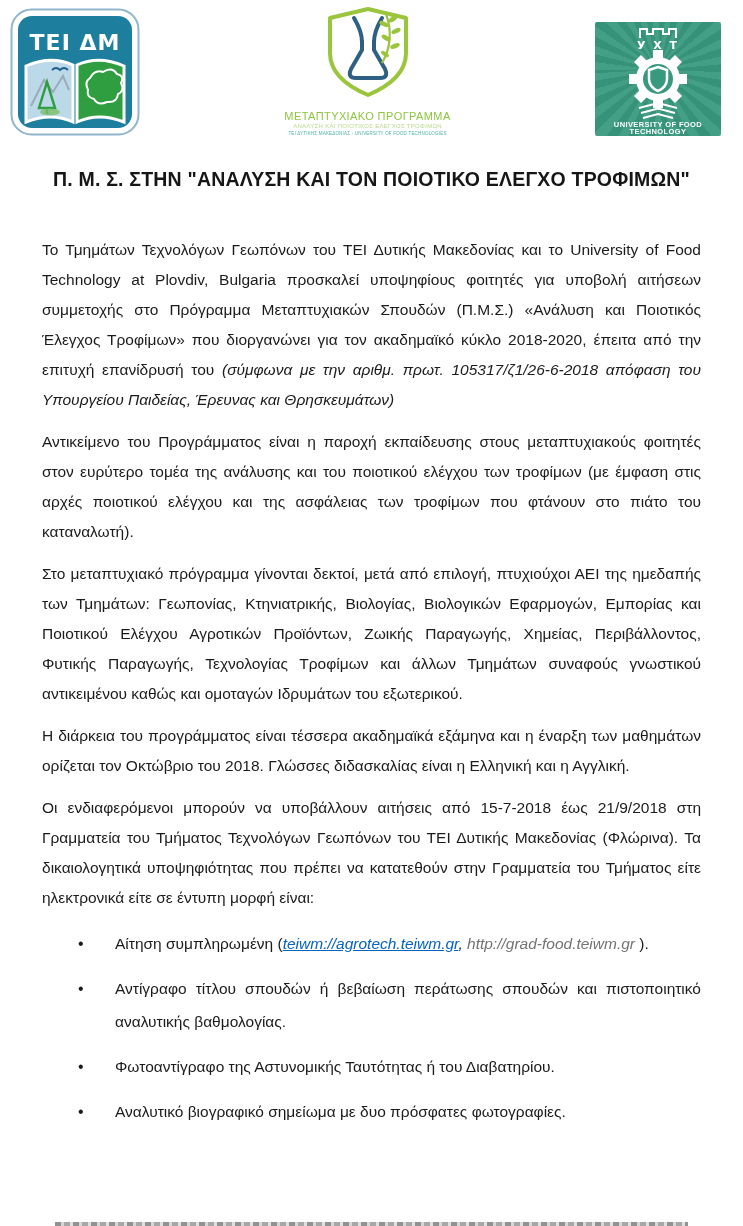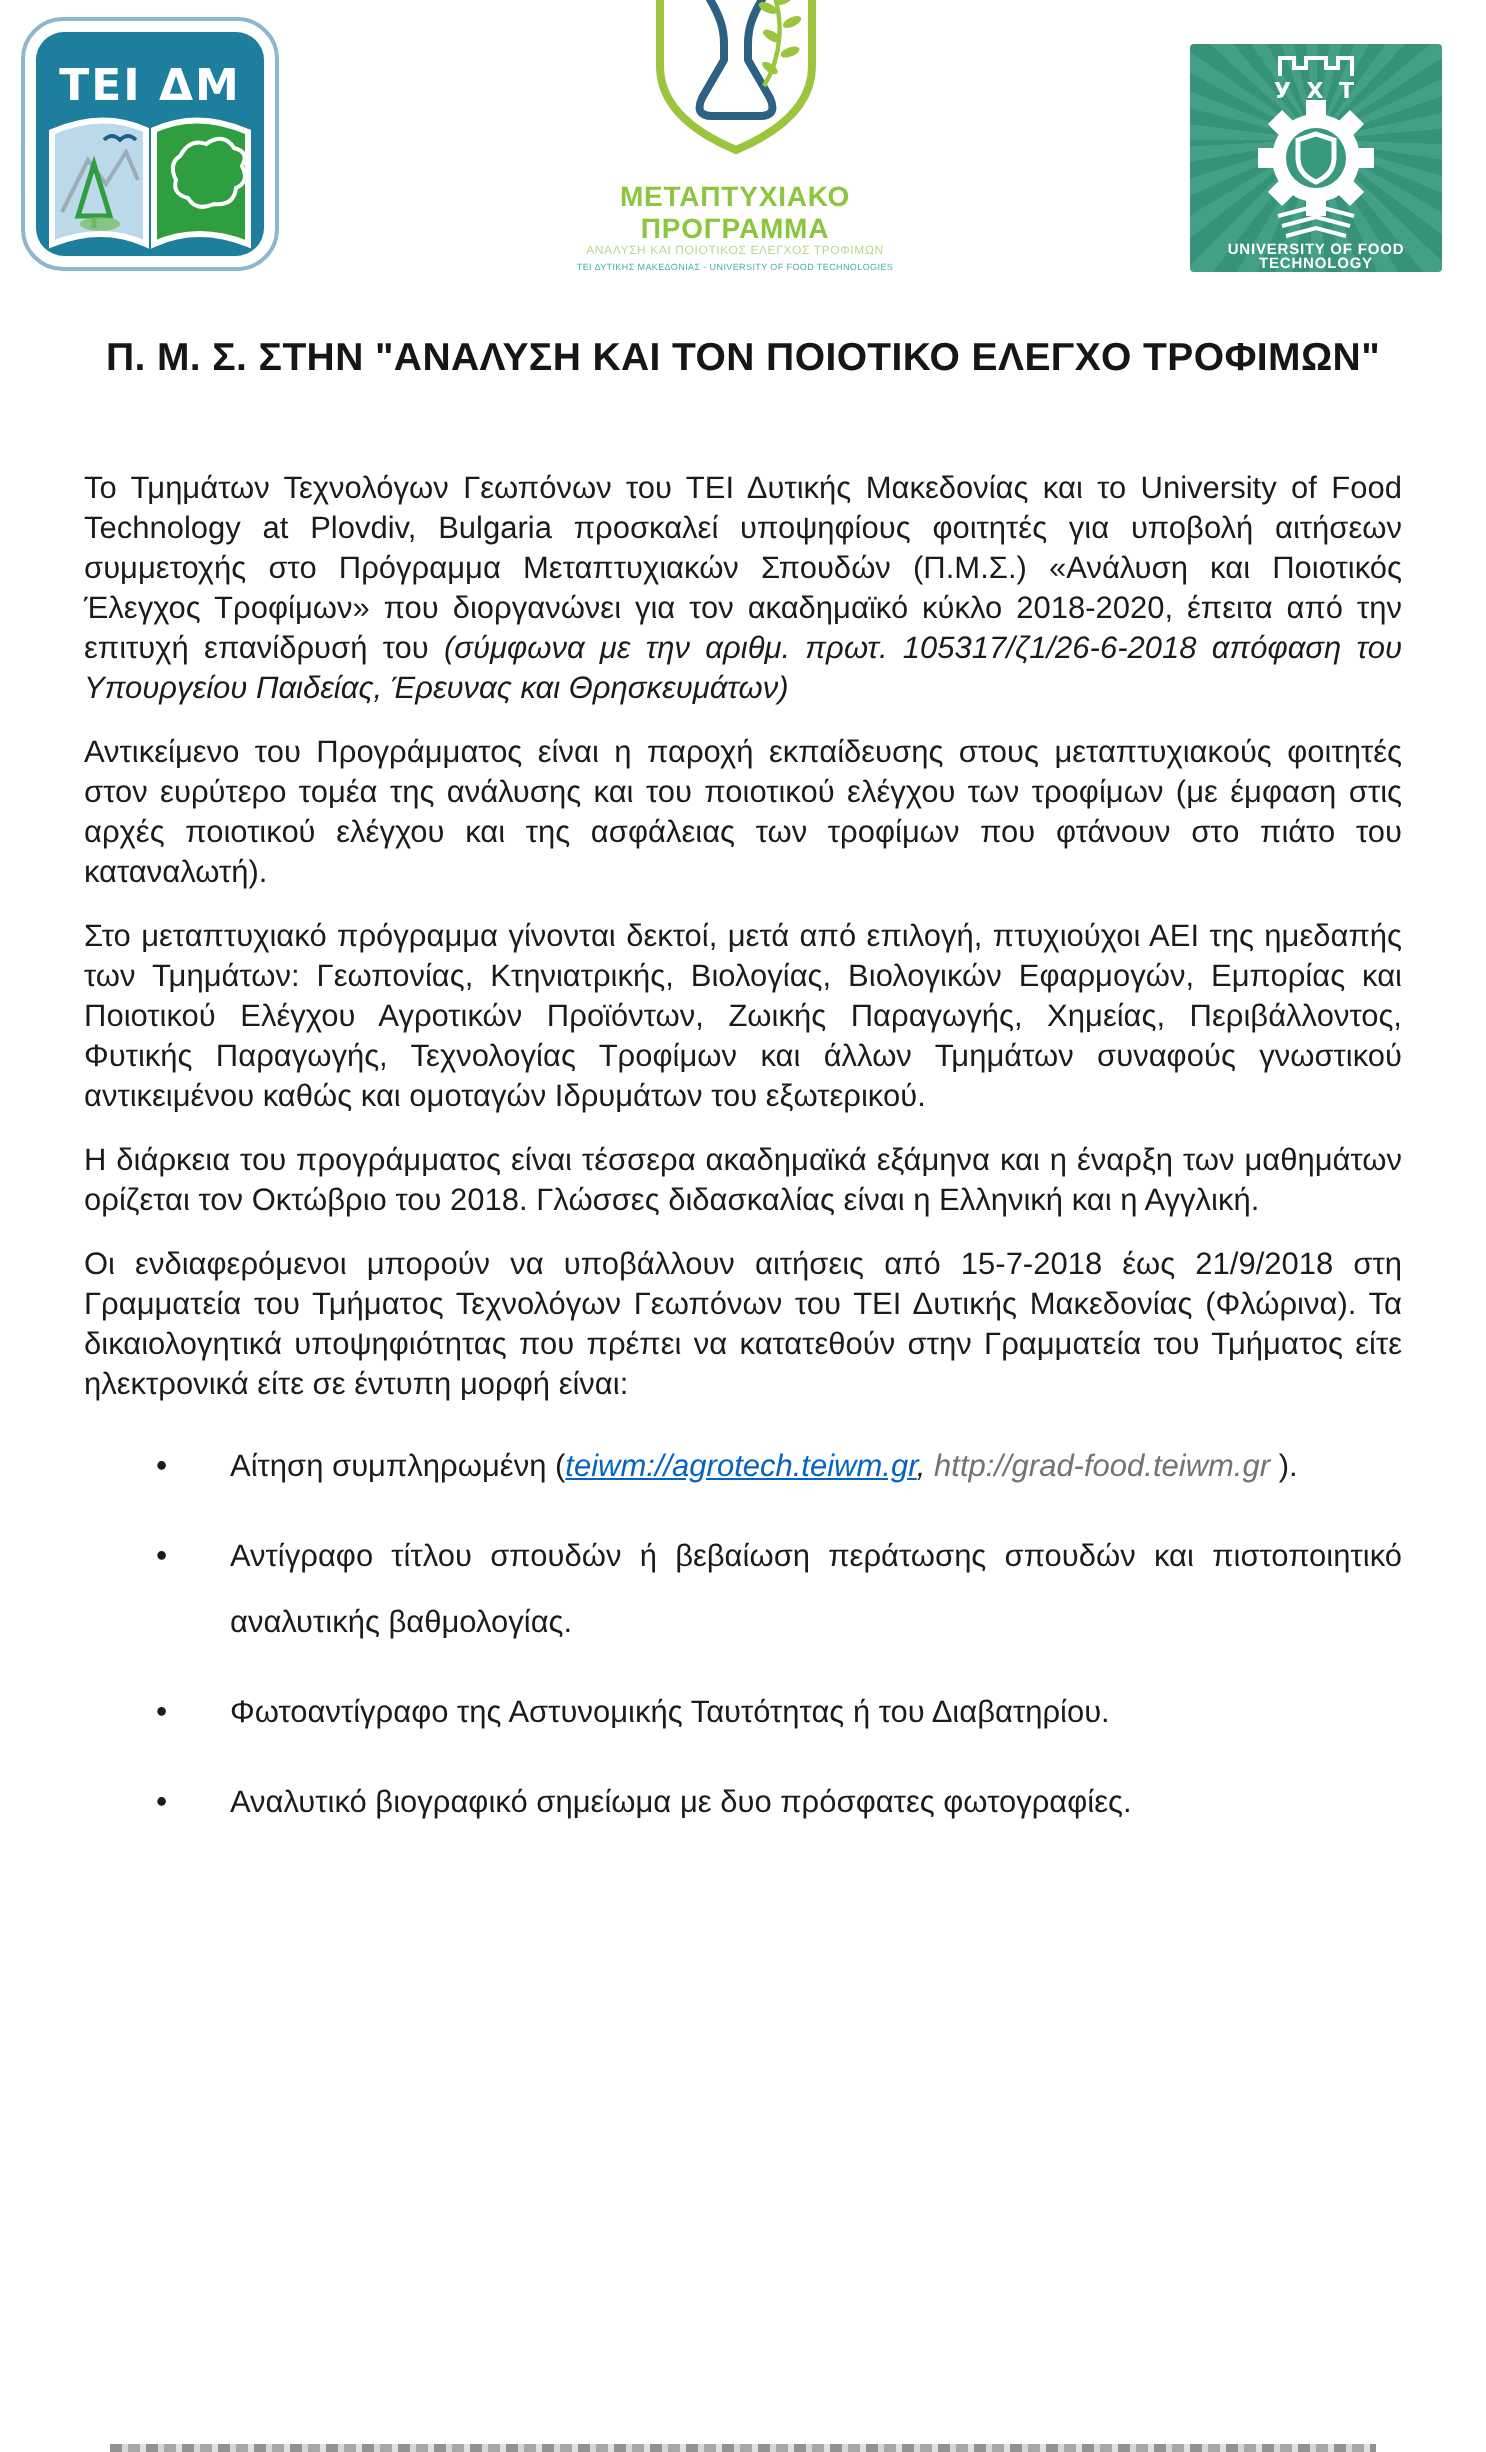--- a/index.html
+++ b/index.html
@@ -9,37 +9,37 @@
   
   .logos { display:flex; justify-content:space-between; align-items:flex-end;
            padding:8px 22px 0 10px; height:136px; }
 
   
   .logo-left { width:130px; height:128px; }
 
   
   .logo-center { width:190px; text-align:center; padding-top:2px; }
   .logo-center .emblem { display:block; margin:0 auto; }
-  .lc-line1 { font-size:14px; font-weight:bold; color:#8cc63f; letter-spacing:.4px; margin-top:12px; }
+  .lc-line1 { font-size:11px; font-weight:normal; color:#8cc63f; letter-spacing:.4px; margin-top:12px; }
   .lc-line2 { font-size:6px; color:#b9d98f; letter-spacing:.3px; margin-top:1px; }
   .lc-line3 { font-size:4.5px; color:#49b0a8; letter-spacing:.2px; margin-top:2px; }
 
   
   .logo-right { width:126px; height:114px; margin-top:2px; border-radius:2px; overflow:hidden;
     background:
       repeating-conic-gradient(from -90deg at 50% 42%, rgba(255,255,255,.06) 0 7deg, rgba(0,0,0,.04) 7deg 14deg),
       #38997f; }
 
   
   .doc-title { margin-top:32px; text-align:center; font-size:19.5px; font-weight:bold;
                color:#161616; letter-spacing:.2px; }
 
   
   .content { margin-top:44px; padding:0 42px; }
-  .content p { text-align:justify; font-size:15.5px; line-height:20px; margin:0 0 12px 0; }
+  .content p { text-align:justify; font-size:15.5px; line-height:30px; margin:0 0 12px 0; }
   .content p.bold { font-weight:normal; }
   .content em { font-style:italic; }
   a.doc-link { color:#0563c1; text-decoration:underline; font-style:italic; cursor:pointer; }
   .url-plain { font-style:italic; color:#737373; }
 
   ul.req-list { list-style:none; margin-top:14px; }
   ul.req-list li { position:relative; padding-left:73px; text-align:justify;
                    font-size:15.5px; line-height:33px; margin-bottom:12px; }
   ul.req-list li::before { content:"•"; position:absolute; left:36px; top:0; font-size:16px; }
 

